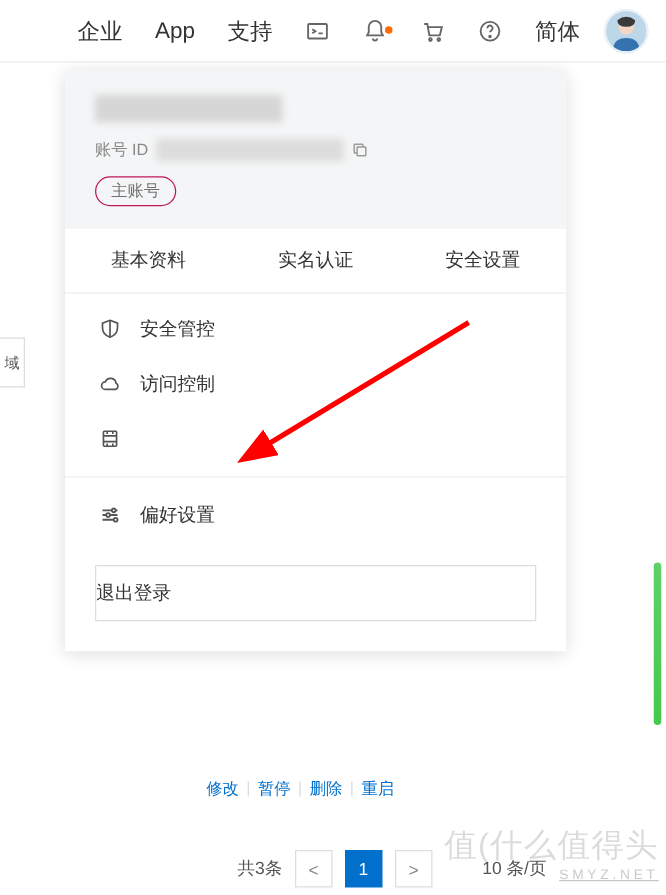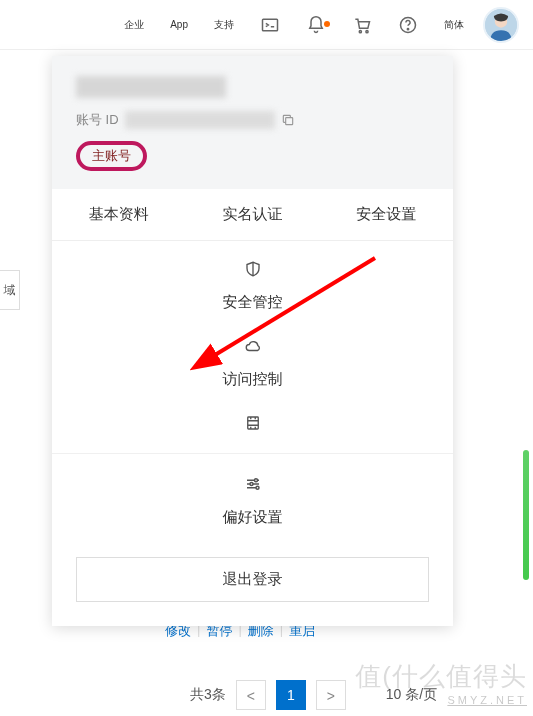--- a/index.html
+++ b/index.html
@@ -23,21 +23,21 @@
       gap: 0;
     }
     .topbar-item {
       height: 33px;
       display: inline-flex;
       align-items: center;
       justify-content: center;
       padding: 0 13px;
       color: #333;
       cursor: pointer;
-      font-size: 10px;
+      font-size: 18px;
     }
     .topbar-icon { color: #666; }
     .bell-wrap { position: relative; }
     .bell-dot {
       position: absolute; top: 13px; right: 9px;
       width: 6px; height: 6px; border-radius: 50%; background: #ff6a00;
     }
     .avatar {
       width: 36px; height: 36px; border-radius: 50%;
       background: #bcd4e6;
@@ -71,22 +71,22 @@
       color: #888; font-size: 13px;
     }
     .dd-id-blur {
       display: inline-block; width: 150px; height: 18px;
       background: #dcdcdc; filter: blur(3px);
     }
     .copy-icon { color: #999; }
     .dd-tag {
       display: inline-block;
       margin-top: 12px;
-      border: 4px solid #be185d;
-      color: #7f1d1d;
+      border: 1px solid #be185d;
+      color: #737373;
       border-radius: 9999px;
       padding: 2px 12px;
       font-size: 13px;
     }
     .dd-tabs {
       display: flex;
       border-bottom: 1px solid #eee;
     }
     .dd-tab {
       flex: 1;
@@ -95,28 +95,27 @@
       color: #333;
       font-size: 15px;
       cursor: pointer;
     }
     .dd-list { padding: 6px 0; }
     .dd-item {
       display: flex; align-items: center; gap: 14px;
       padding: 12px 26px;
       color: #333; font-size: 15px;
       cursor: pointer;
-      flex-direction: column;
     }
     .dd-item .mi { width: 20px; height: 20px; display:inline-flex; align-items:center; justify-content:center; color:#555;}
     .dd-sep { height: 1px; background: #f0f0f0; margin: 8px 0; }
     .dd-logout {
       margin: 12px 24px 24px 24px;
       border: 1px solid #ddd;
-      text-align: center;
+      text-align: left;
       padding: 12px 0;
       font-size: 15px;
       cursor: pointer;
     }
     .arrow-svg {
       position: absolute; pointer-events: none; z-index: 60;
     }
     .side-strip {
       position: absolute; left:0; top:270px; width:20px; height:40px;
       border-top:1px solid #ddd; border-right:1px solid #ddd; border-bottom:1px solid #ddd;

